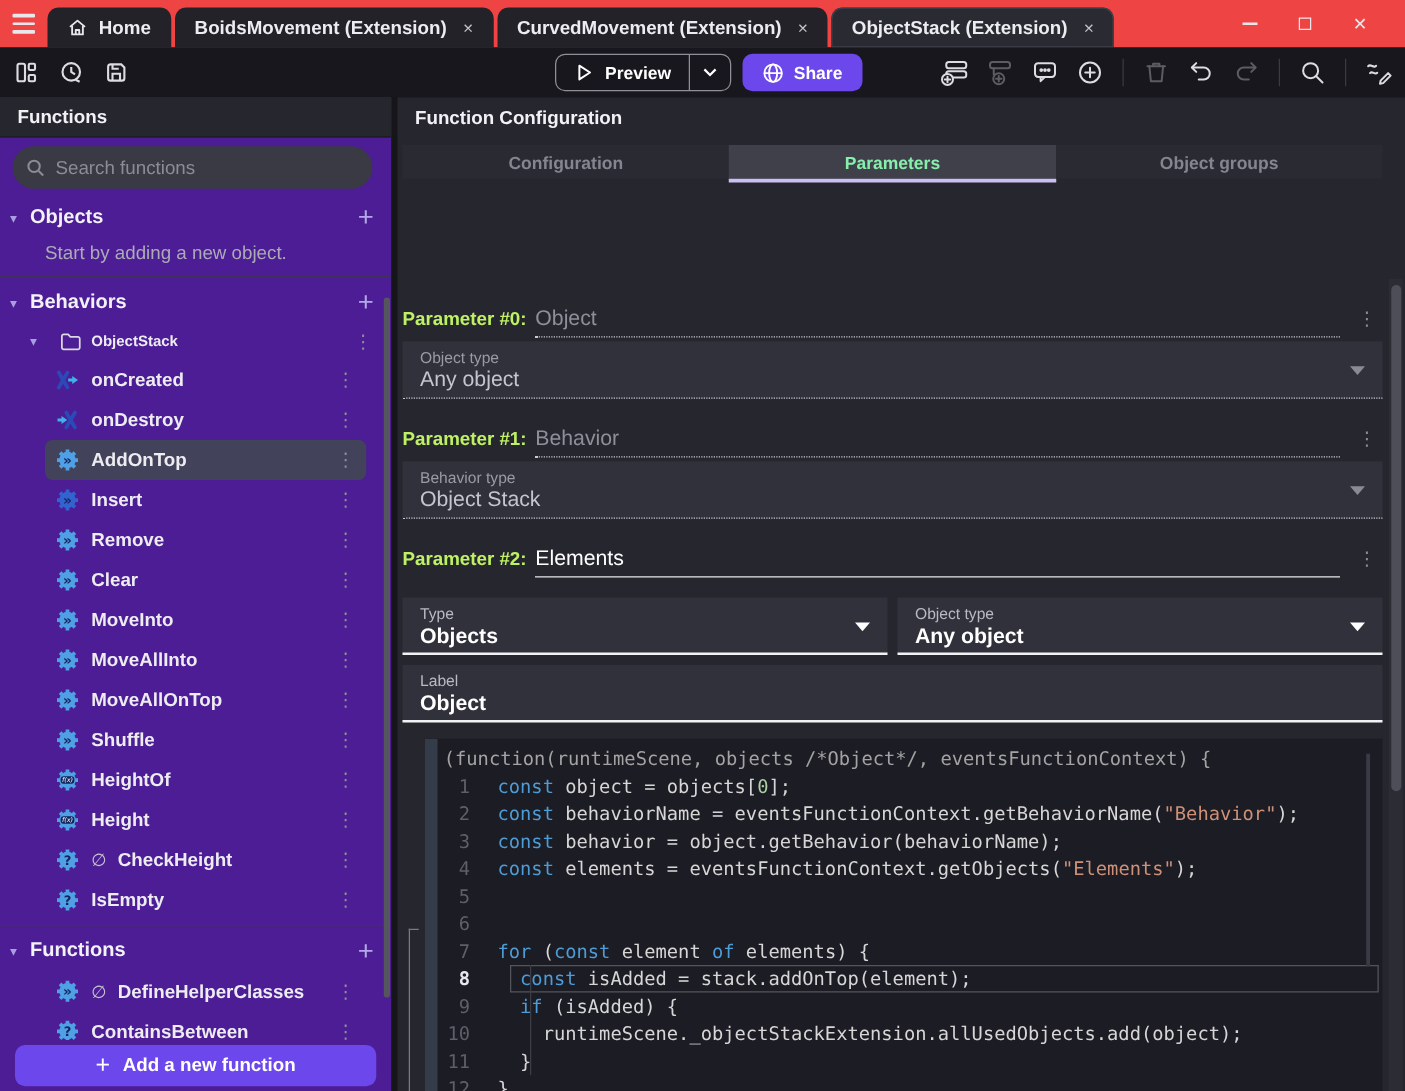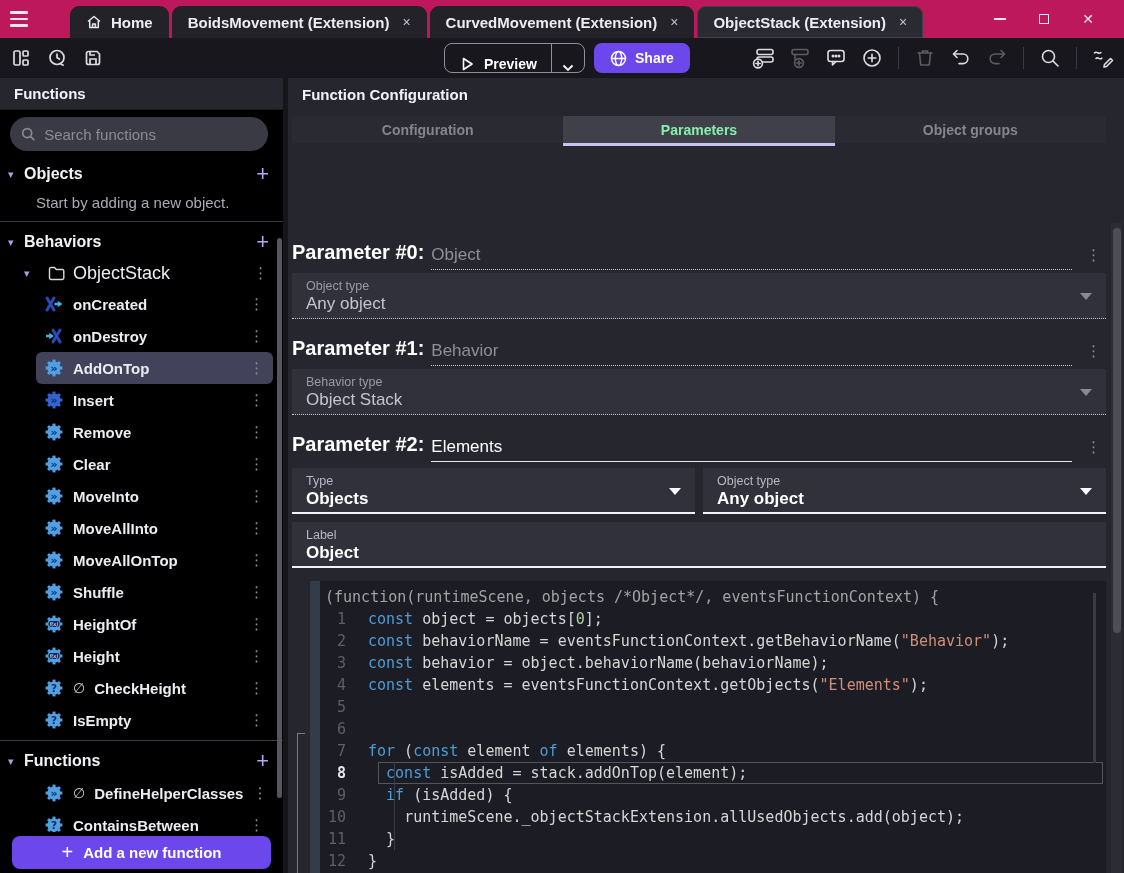--- a/index.html
+++ b/index.html
@@ -1,21 +1,21 @@
 <!DOCTYPE html>
 <html><head>
 <meta charset="utf-8">
 <style>
   * { margin:0; padding:0; box-sizing:border-box; }
   html,body { width:1124px; height:873px; overflow:hidden; background:#17171D;
     font-family:"Liberation Sans", sans-serif; color:#E8E8EC; }
   #app { position:relative; width:1124px; height:873px; }
 
   
-  #titlebar { height:38px; background:#be185d; display:flex; align-items:flex-end;gap:32px; }
+  #titlebar { height:38px; background:#ef4444; display:flex; align-items:flex-end; }
   #hamburger { width:38px; height:38px; display:flex; flex-direction:column; gap:4px;
     align-items:center; justify-content:center; cursor:pointer; }
   #hamburger span { width:18px; height:2.4px; background:#E8E8EC; border-radius:1px; }
   #tb-tabs { display:flex; align-items:flex-end; height:38px; }
   .tab { height:32px; display:flex; align-items:center; gap:9px; padding:0 16px;
     background:#222228; border-radius:9px 9px 0 0; margin-right:3px; font-size:15px;
     font-weight:bold; color:#ECECF1; white-space:nowrap; cursor:pointer; }
   .tab.active { background:#2A2A33; box-shadow:inset 0 0 0 1px #40404B; }
   .tab-close { font-size:14px; color:#C3C3CC; font-weight:normal; padding-left:4px; }
   #win-controls { margin-left:auto; display:flex; align-items:center; height:38px; padding-right:14px; }
@@ -25,33 +25,33 @@
   .win-max { width:10px; height:10px; border:1.6px solid #E8E8EC; display:inline-block; }
 
   
   #toolbar { position:relative; height:40px; background:#17171D; }
   .tool-group { position:absolute; top:0; height:40px; display:flex; align-items:center; gap:6px; }
   #tools-left { left:6px; }
   .tool-btn { width:30px; height:30px; display:flex; align-items:center; justify-content:center;
     cursor:pointer; border-radius:6px; }
   .tool-btn.disabled { opacity:.35; cursor:default; }
   .tool-sep { width:1px; height:22px; background:#3A3A45; margin:0 5px; }
-  #preview-btn { position:absolute; left:444px; top:5px; height:30px; display:flex; align-items:flex-end;
+  #preview-btn { position:absolute; left:444px; top:5px; height:30px; display:flex; align-items:center;
     border:1px solid #8F8F9A; border-radius:8px; color:#FFF; cursor:pointer; }
   #preview-btn .pv-main { display:flex; align-items:center; gap:9px; padding:0 14px; font-size:14px; font-weight:bold; }
   #preview-btn .pv-sep { width:1px; height:28px; background:#8F8F9A; }
   #preview-btn .pv-arrow { padding:0 10px; display:flex; align-items:center; }
   #share-btn { position:absolute; left:594px; top:5px; height:30px; display:flex; align-items:center;
     gap:8px; padding:0 16px; background:#6C47EC; border-radius:8px; color:#FFF;
     font-size:14px; font-weight:bold; cursor:pointer; }
   #tools-right { right:6px; }
 
   
   #content { position:absolute; top:78px; left:0; right:0; bottom:0; display:flex; }
-  #sidebar { width:283px; background:#000000; display:flex; flex-direction:column; position:relative; }
+  #sidebar { width:313px; background:#4c1d95; display:flex; flex-direction:column; position:relative; }
   #v-divider { width:5px; background:#15151A; }
   #main { flex:1; background:#26262F; position:relative; overflow:hidden; }
 
   .panel-header { height:32px; background:#26262F; display:flex; align-items:center;
     padding-left:14px; font-size:15px; font-weight:bold; color:#F2F2F6; flex:none; }
   #sidebar .panel-header { border-bottom:1px solid #1B1B22; }
 
   
   #search-box { margin:7px 15px 5px 10px; height:34px; background:#3A3A45; border-radius:17px;
     display:flex; align-items:center; padding:0 10px; gap:8px; flex:none; }
@@ -59,22 +59,22 @@
     font-size:15px; width:100%; font-family:"Liberation Sans",sans-serif; }
   #search-box input::placeholder { color:#8C8C96; }
   #sb-body { flex:1; overflow:hidden; padding-top:2px; }
   .sec-header { height:32px; display:flex; align-items:center; padding:0 14px 0 8px; cursor:pointer; }
   .sec-chevron { color:#A99EE0; font-size:11px; width:16px; }
   .sec-label { font-size:16px; font-weight:bold; color:#F2F2F6; }
   .sec-plus { margin-left:auto; color:#B3A8E8; font-size:22px; font-weight:300; line-height:1; cursor:pointer; }
   .sec-empty { padding:4px 0 6px 36px; color:#ABABB5; font-size:15px; }
   .sb-hr { border:none; border-top:1px solid #3A3A44; margin:4px 0; }
   .folder-row { height:30px; display:flex; align-items:center; padding:0 14px 0 24px; gap:8px; cursor:pointer; }
-  .folder-label { font-size:18px; font-weight:normal; color:#ECECF1; }
-  .item-row { height:32px; display:flex; align-items:center; margin:0 10px 0 36px;
+  .folder-label { font-size:12px; font-weight:bold; color:#ECECF1; }
+  .item-row { height:32px; display:flex; align-items:center; margin:0 20px 0 36px;
     padding:0 8px; gap:9px; border-radius:6px; cursor:pointer; }
   .item-row.selected { background:#42425A; }
   .item-icon { width:20px; height:20px; flex:none; display:flex; }
   .item-label { font-size:15px; font-weight:bold; color:#ECECF1; white-space:nowrap; }
   .private-mark { color:#C6C6CE; font-size:14px; }
   .dots { margin-left:auto; color:#8E8E98; font-size:15px; letter-spacing:1px; cursor:pointer; }
   #add-func-btn { margin:4px 12px; height:33px; flex:none; background:#6C47EC; border-radius:8px;
     display:flex; align-items:center; justify-content:center; gap:10px; color:#FFF;
     font-size:15px; font-weight:bold; cursor:pointer; }
   #add-func-btn .plus { font-size:20px; font-weight:300; }
@@ -88,37 +88,37 @@
   .mtab.active { background:#40404B; color:#86efac; }
   .mtab.active::after { content:''; position:absolute; left:0; right:0; bottom:-3px; height:3px; background:#CBC0F2; }
 
   #main-scrollarea { position:absolute; top:145px; left:4px; right:18px; bottom:0; }
   #main-scrollbar { position:absolute; top:145px; right:2px; width:11px; bottom:0; background:#2C2C35; }
   #main-scrollbar .thumb { position:absolute; top:5px; left:1.5px; width:8px; height:405px;
     background:#4E4E58; border-radius:4px; }
 
   
   .param-row { display:flex; align-items:flex-end; margin-top:15px; height:32px; padding-right:4px; }
-  .param-label { font-size:20px; font-weight:bold; color:#ffffff; padding-bottom:6px; white-space:nowrap;margin-top:10px; }
+  .param-label { font-size:15px; font-weight:bold; color:#bef264; padding-bottom:6px; white-space:nowrap;margin-top:10px; }
   .param-name { flex:1; font-size:17px; margin-left:7px; margin-right:14px; padding-bottom:4px; }
   .param-name.dim { color:#8F8F99; border-bottom:1px dotted #C8C8D0; }
   .param-name.act { color:#FFF; border-bottom:1px solid #E8E8EC; }
   .param-row .dots { padding-bottom:6px; margin-left:0; }
   .sel, .tinput { background:#31313B; height:46px; padding:6px 14px; position:relative; margin-top:3px; }
   .sel-label { font-size:12.5px; color:#9A9AA4; }
   .sel-value { font-size:17px; color:#C5C5CD; margin-top:1px; }
   .sel.dim { border-bottom:1px dotted #C8C8D0; }
   .sel.activef, .tinput.activef { border-bottom:2px solid #F2F2F6; }
   .sel.activef .sel-label, .tinput.activef .sel-label { color:#B9B9C2; }
   .sel.activef .sel-value, .tinput.activef .sel-value { color:#FFF; font-weight:bold; }
   .sel-arrow { position:absolute; right:14px; top:20px; width:0; height:0;
     border-left:6px solid transparent; border-right:6px solid transparent; border-top:7px solid #8A8A94; }
   .sel.activef .sel-arrow { border-top-color:#FFF; }
   .two-col { display:flex; gap:8px; margin-top:6px; }
-  .two-col .sel { flex:1; margin-top:0; }
+  .two-col .sel { flex:1; margin-top:10px; }
   .tinput { margin-top:8px; }
 
   
   #code-wrap { position:relative; margin-top:13px; margin-left:18px; }
   #event-bracket { position:absolute; left:-13px; top:152px; width:8px; height:225px;
     border:1px solid #7A7A85; border-right:none; }
   #code-block { position:relative; background:#1C1C24; height:356px; padding:5px 0 0 10px;
     font-family:"DejaVu Sans Mono", monospace; font-size:15px; overflow:hidden; }
   #glyph-strip { position:absolute; left:0; top:0; bottom:0; width:10px; background:#343C4A; }
   .code-head, .code-foot { padding-left:5px; line-height:22px; color:#a3a3a3; white-space:pre-wrap; word-break:break-word; }
@@ -694,21 +694,21 @@
                 <div class="code-row">
                   <span class="ln">1</span>
                   <span class="ct"><span class="tk-kw">const</span><span class="tk-tx"> object = objects[</span><span class="tk-nu">0</span><span class="tk-tx">];</span></span>
                 </div>
                 <div class="code-row">
                   <span class="ln">2</span>
                   <span class="ct"><span class="tk-kw">const</span><span class="tk-tx"> behaviorName = eventsFunctionContext.getBehaviorName(</span><span class="tk-st">"Behavior"</span><span class="tk-tx">);</span></span>
                 </div>
                 <div class="code-row">
                   <span class="ln">3</span>
-                  <span class="ct"><span class="tk-kw">const</span><span class="tk-tx"> behavior = object.behaviorName(behaviorName);</span></span>
+                  <span class="ct"><span class="tk-kw">const</span><span class="tk-tx"> behavior = object.getBehavior(behaviorName);</span></span>
                 </div>
                 <div class="code-row">
                   <span class="ln">4</span>
                   <span class="ct"><span class="tk-kw">const</span><span class="tk-tx"> elements = eventsFunctionContext.getObjects(</span><span class="tk-st">"Elements"</span><span class="tk-tx">);</span></span>
                 </div>
                 <div class="code-row">
                   <span class="ln">5</span>
                   <span class="ct"></span>
                 </div>
                 <div class="code-row">

